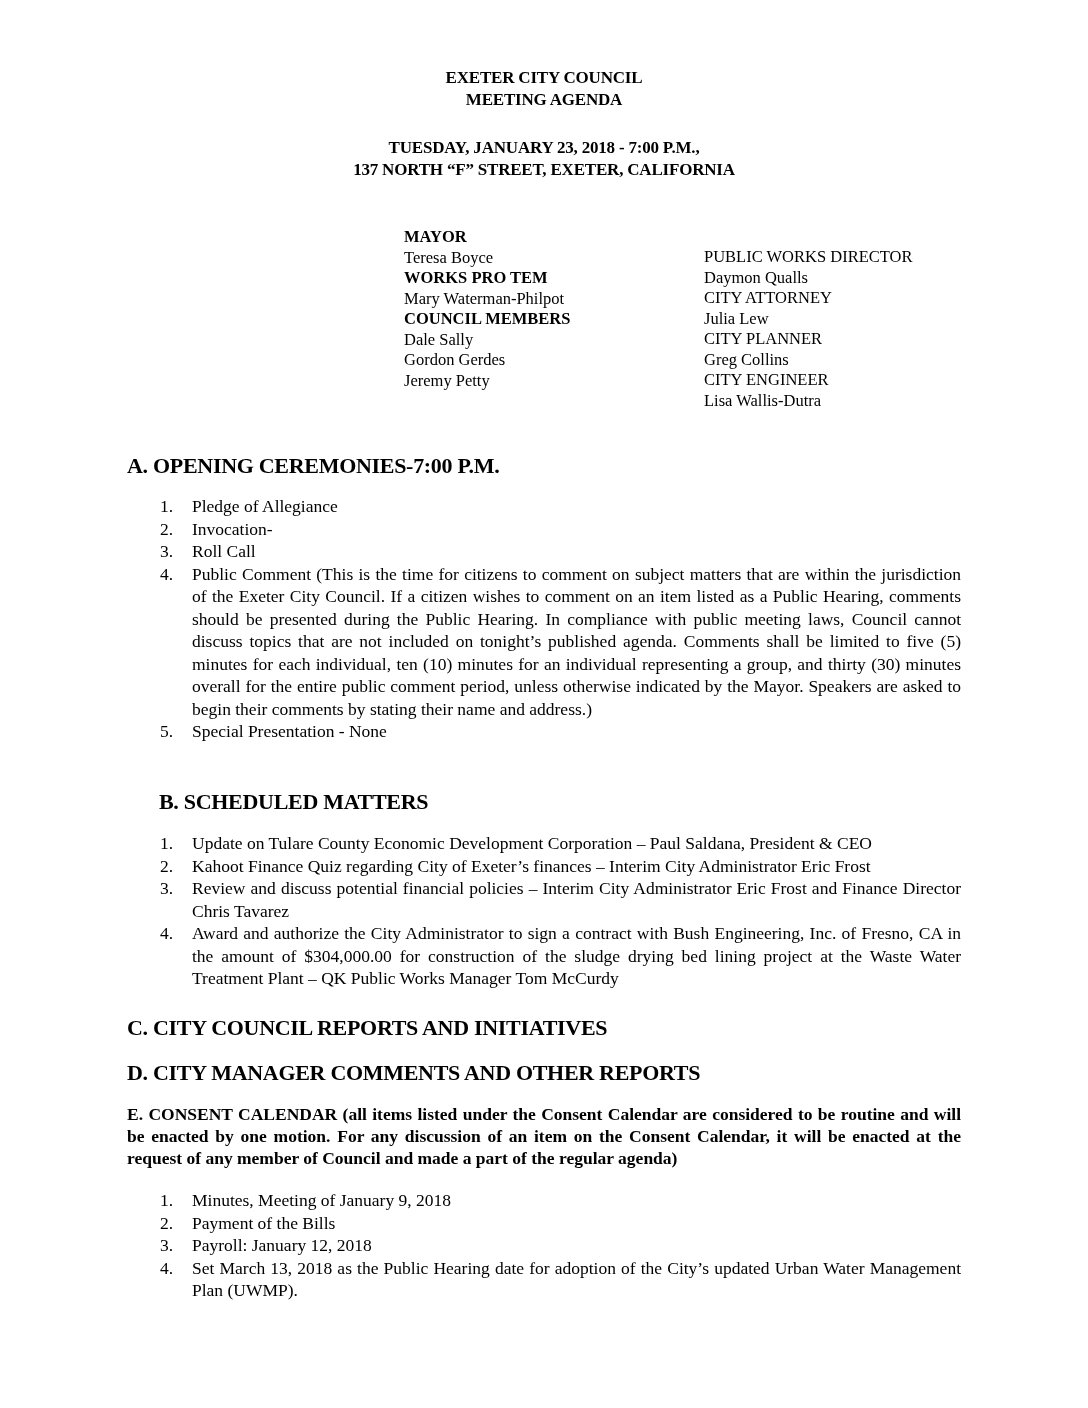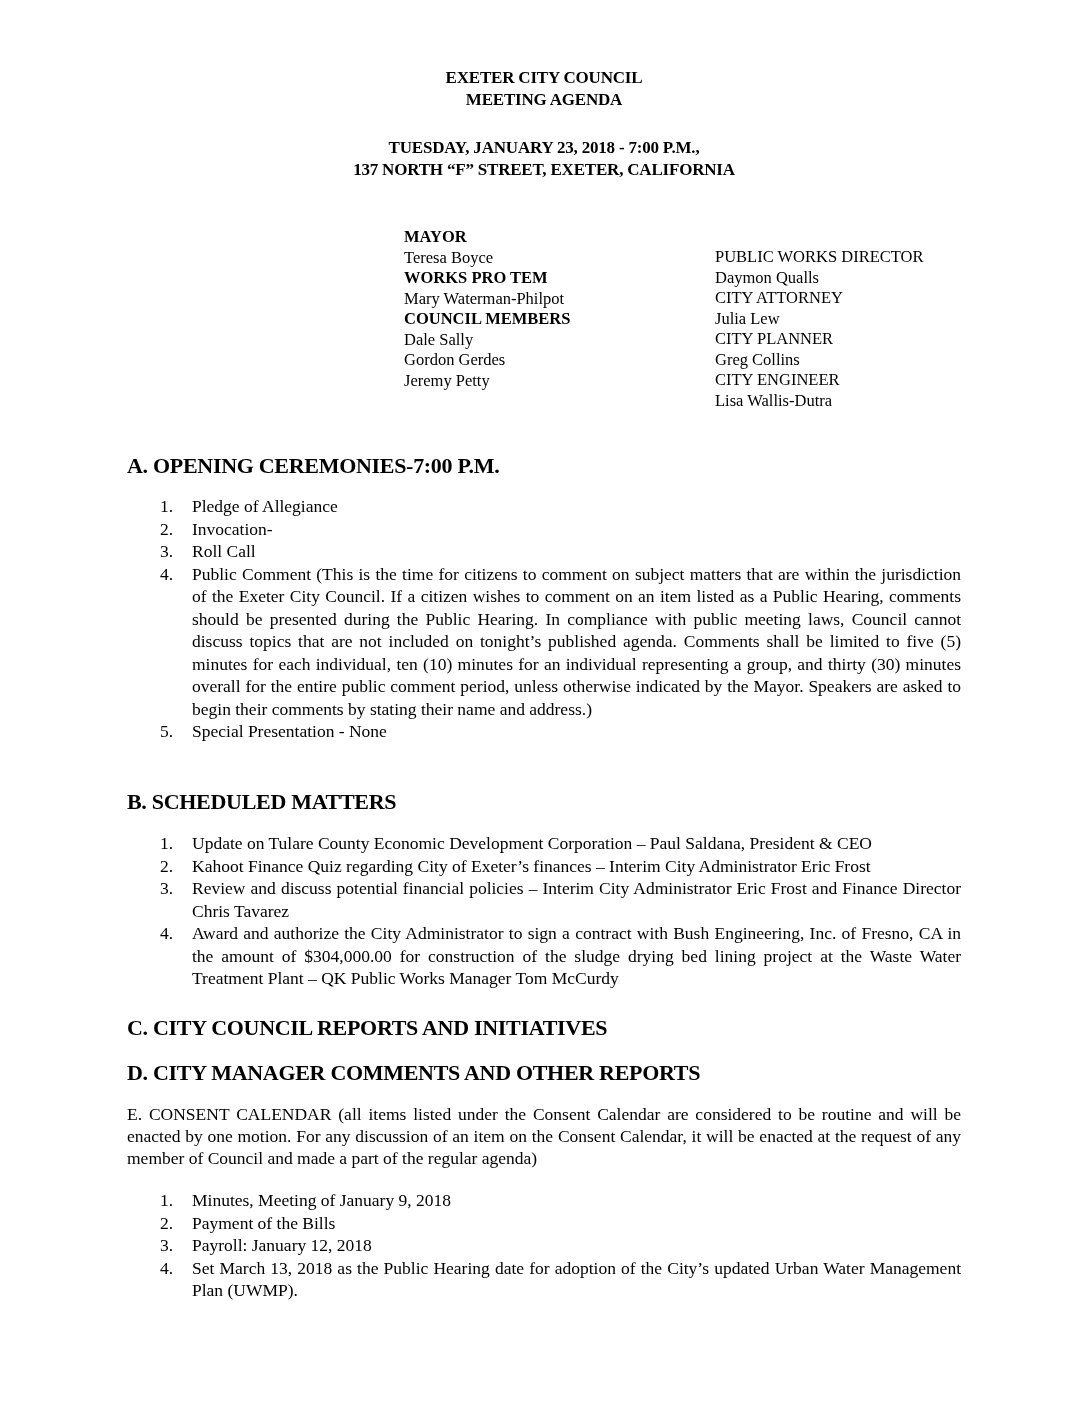--- a/index.html
+++ b/index.html
@@ -15,42 +15,42 @@
   }
   .t1 { top: 68px; }
   .t2 { top: 90px; }
   .t3 { top: 138px; }
   .t4 { top: 160px; }
 
   .col { position: absolute; font-size: 16.5px; line-height: 20.5px; }
   .col div { white-space: nowrap; }
   .col-left { left: 127px; top: 247px; }
   .col-mid { left: 404px; top: 227px; width: 200px; text-align: left; }
-  .col-right { left: 704px; top: 247px; margin-left: 11px; }
+  .col-right { left: 704px; top: 247px; }
   .b { font-weight: bold; }
 
   .section-head {
     position: absolute; left: 127px; font-weight: bold; font-size: 22px;
     letter-spacing: -0.3px; white-space: nowrap;
   }
   .sa { top: 453px; }
-  .sb { top: 789px; }
+  .sb { top: 789px; margin-left: 32px; }
   .sc { top: 1015px; }
   .sd { top: 1060px; }
 
   .list { position: absolute; left: 160px; width: 801px; font-size: 17.5px; line-height: 22.5px; }
   .item { position: relative; padding-left: 32px; text-align: justify; }
   .item .num { position: absolute; left: 0; top: 0; }
   .la { top: 495px; }
   .lb { top: 832px; }
   .le { top: 1189px; }
 
   .consent {
     position: absolute; left: 127px; top: 1103px; width: 834px;
-    font-weight: normal; font-size: 17.5px; line-height: 22px; text-align: justify;
+    font-weight: bold; font-size: 17.5px; line-height: 22px; text-align: justify;
   }
 </style>
 </head>
 <body>
 
 <div class="page">
 
   <div class="center-title t1">EXETER CITY COUNCIL</div>
   <div class="center-title t2">MEETING AGENDA</div>
   <div class="center-title t3">TUESDAY, JANUARY 23, 2018 - 7:00 P.M.,</div>

